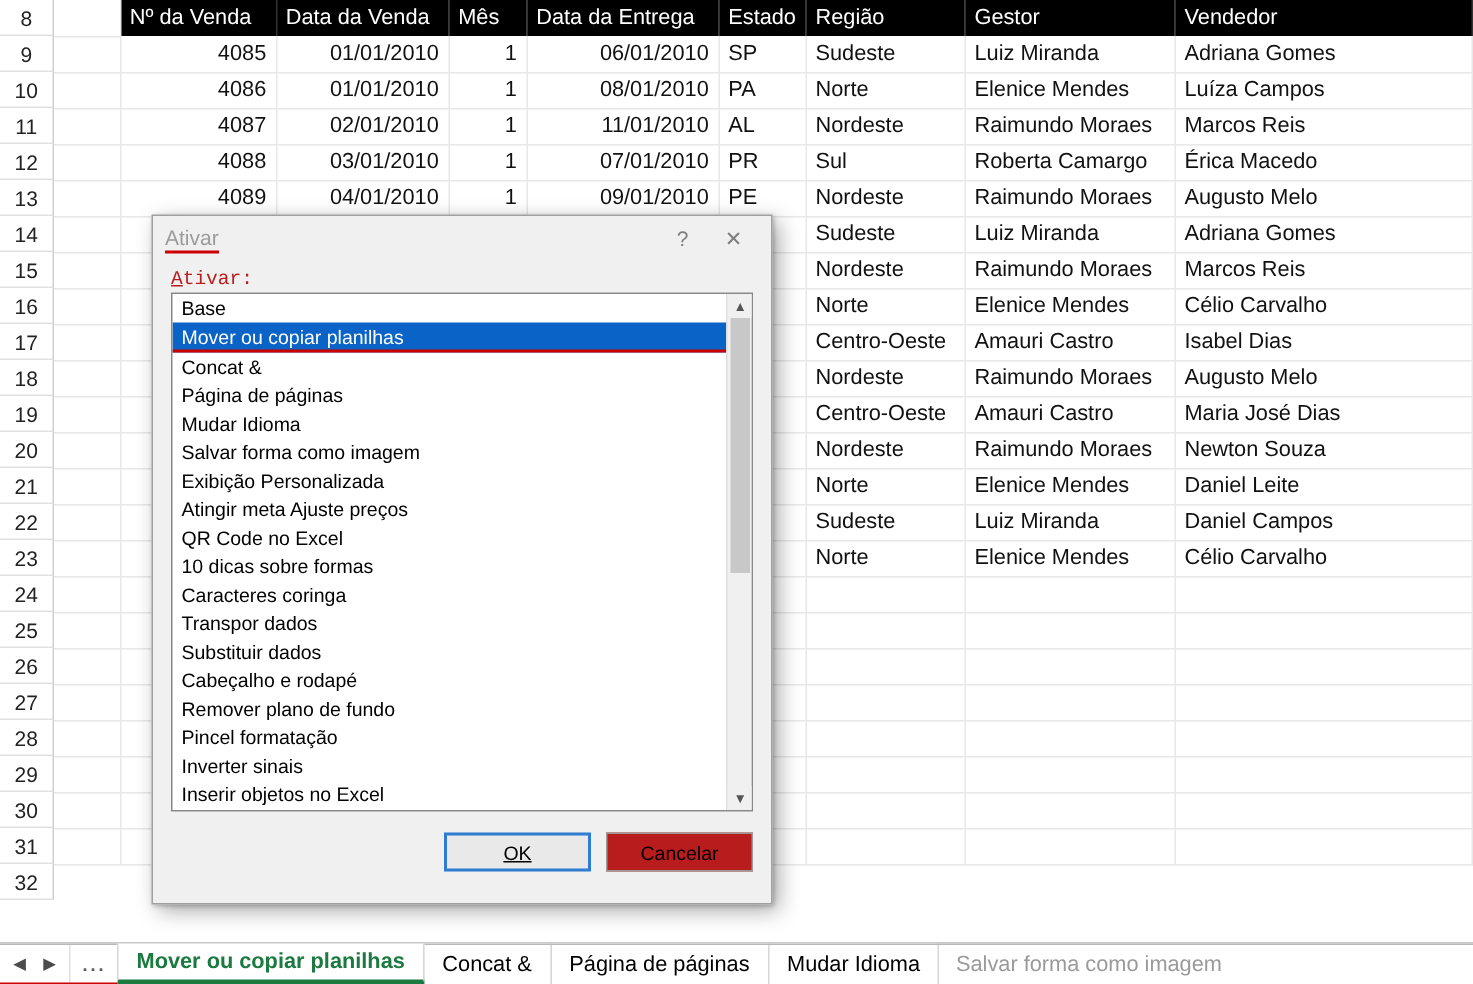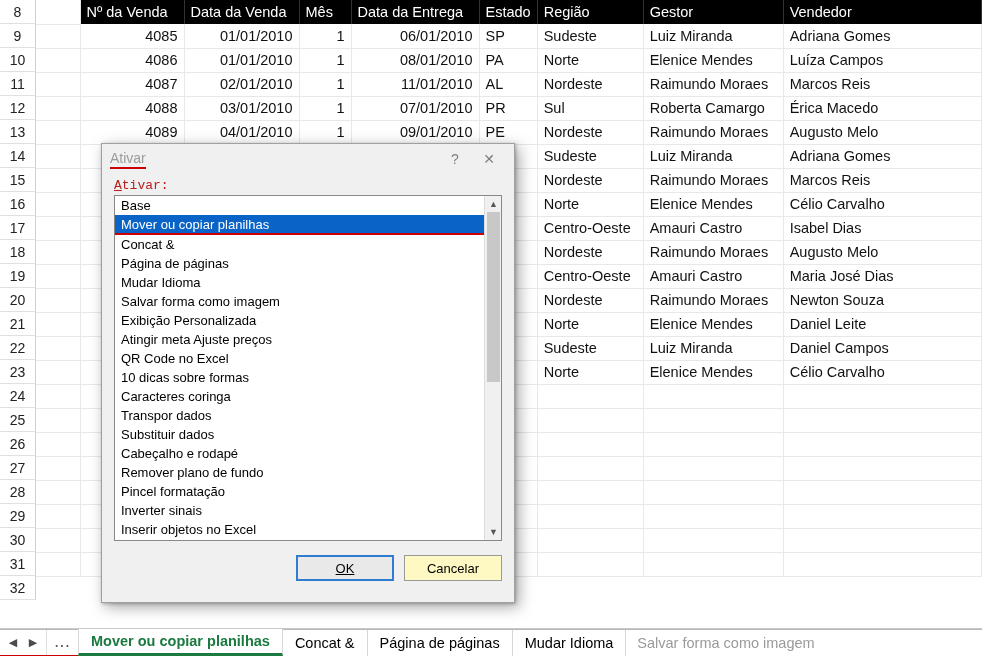--- a/index.html
+++ b/index.html
@@ -162,21 +162,21 @@
   .dialog-buttons {
     display: flex;
     justify-content: flex-end;
     gap: 10px;
     padding: 14px 12px 0 12px;
   }
   .dialog-btn {
     min-width: 98px;
     height: 26px;
     border: 1px solid #999;
-    background: #fef9c3;
+    background: #b91c1c;
     font-size: 13px;
     cursor: default;
   }
   .dialog-btn.default {
     border: 2px solid #2f7dd1;
     background: #e9e9e9;
     text-decoration: underline;
   }
   
   .tabbar {

